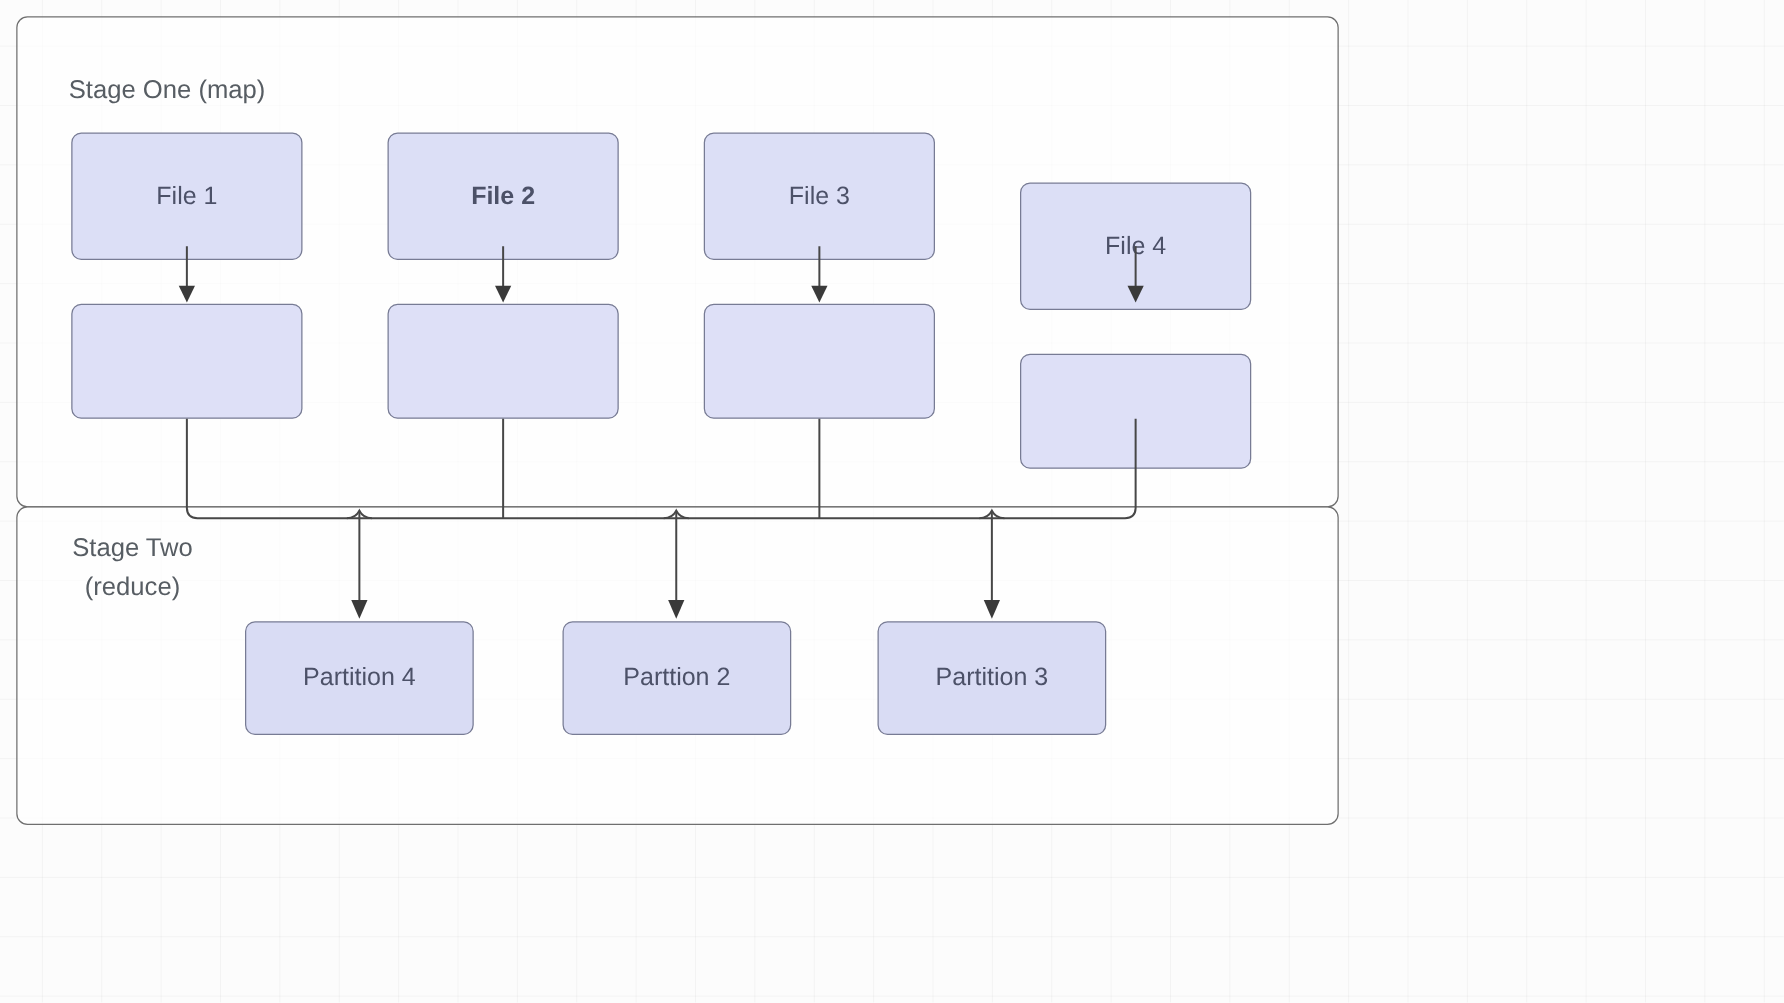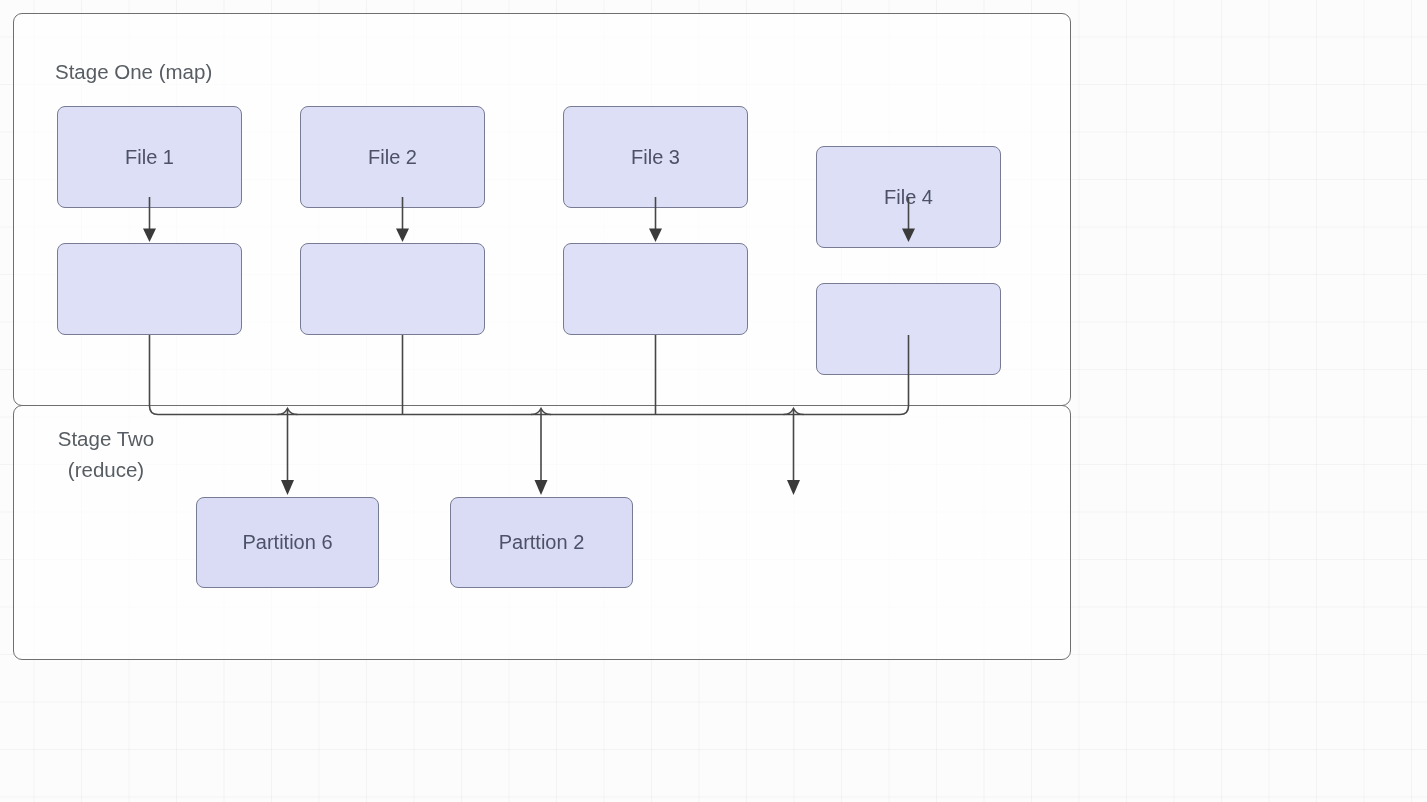--- a/index.html
+++ b/index.html
@@ -36,21 +36,21 @@
     background:#dcdff6;
     border:1.4px solid #777b94;
     border-radius:8px;
     display:flex;align-items:center;justify-content:center;
     color:#4c5168;font-size:20px;
     box-sizing:border-box;
   }
   .file-node{top:106px;width:185px;height:102px;}
   .map-node{top:243px;width:185px;height:92px;background:#dee0f7;}
   .part-node{top:497px;width:183px;height:91px;background:#d9dcf4;}
-  #file-1,#map-1{left:57px;} #file-2,#map-2{left:300px;}
+  #file-1,#map-1{left:57px;} #file-2,#map-2{left:310px;font-weight:bold;}
   #file-3,#map-3{left:563px;} #file-4,#map-4{left:816px;margin-top:40px;}
   #part-1{left:196px;} #part-2{left:450px;} #part-3{left:702px;}
   svg.connectors{position:absolute;left:0;top:0;pointer-events:none;}
   .logos{position:absolute;left:0;top:688px;width:700px;height:114px;}
 </style>
 </head>
 <body>
 
 <div class="canvas">
 
@@ -76,24 +76,27 @@
   <div class="node file-node" id="file-4">
     <span>File 4</span>
   </div>
 
   <div class="node map-node" id="map-1"></div>
   <div class="node map-node" id="map-2"></div>
   <div class="node map-node" id="map-3"></div>
   <div class="node map-node" id="map-4"></div>
 
   <div class="node part-node" id="part-1">
-    <span>Partition 6</span>
+    <span>Partition 4</span>
   </div>
   <div class="node part-node" id="part-2">
     <span>Parttion 2</span>
+  </div>
+  <div class="node part-node" id="part-3">
+    <span>Partition 3</span>
   </div>
 
   <svg class="connectors" width="1427" height="802" viewBox="0 0 1427 802">
     <g stroke="#474747" stroke-width="1.6" fill="none">
       <line x1="149.5" y1="197" x2="149.5" y2="229"></line>
       <line x1="402.5" y1="197" x2="402.5" y2="229"></line>
       <line x1="655.5" y1="197" x2="655.5" y2="229"></line>
       <line x1="908.5" y1="197" x2="908.5" y2="229"></line>
     </g>
     <g fill="#3a3a3a" stroke="none">

